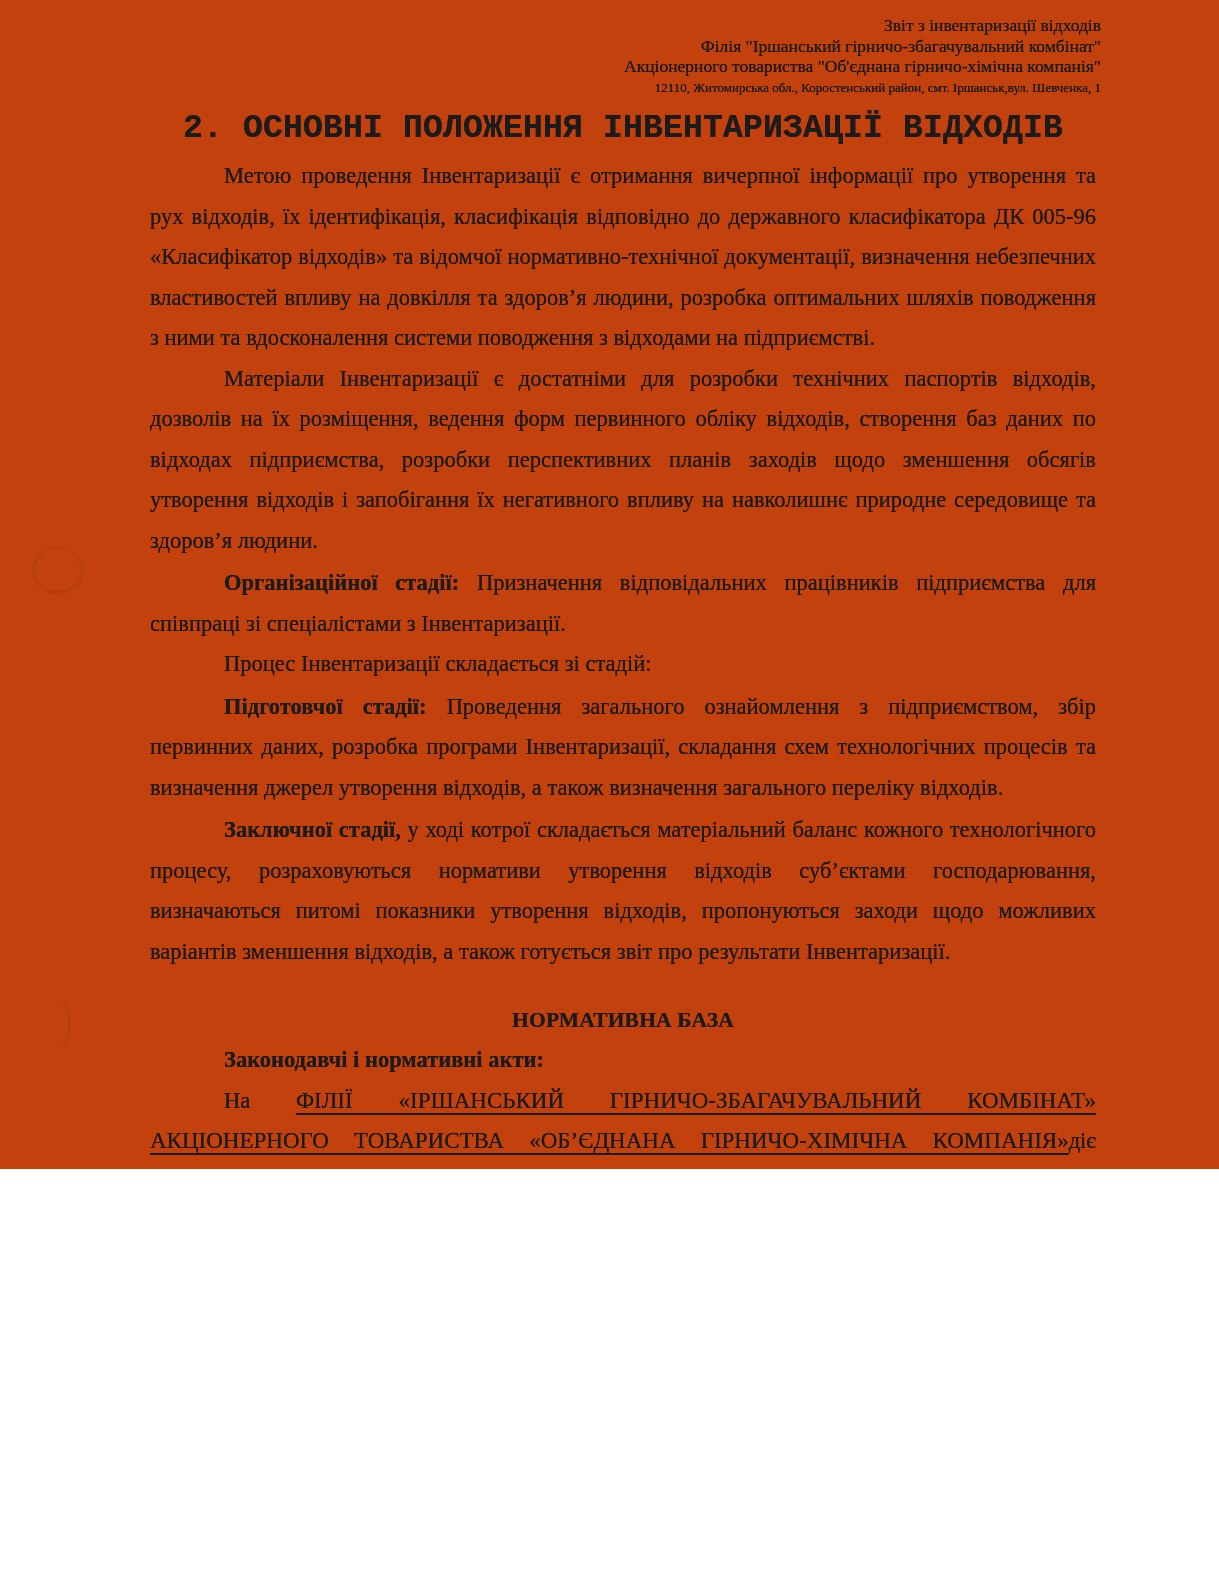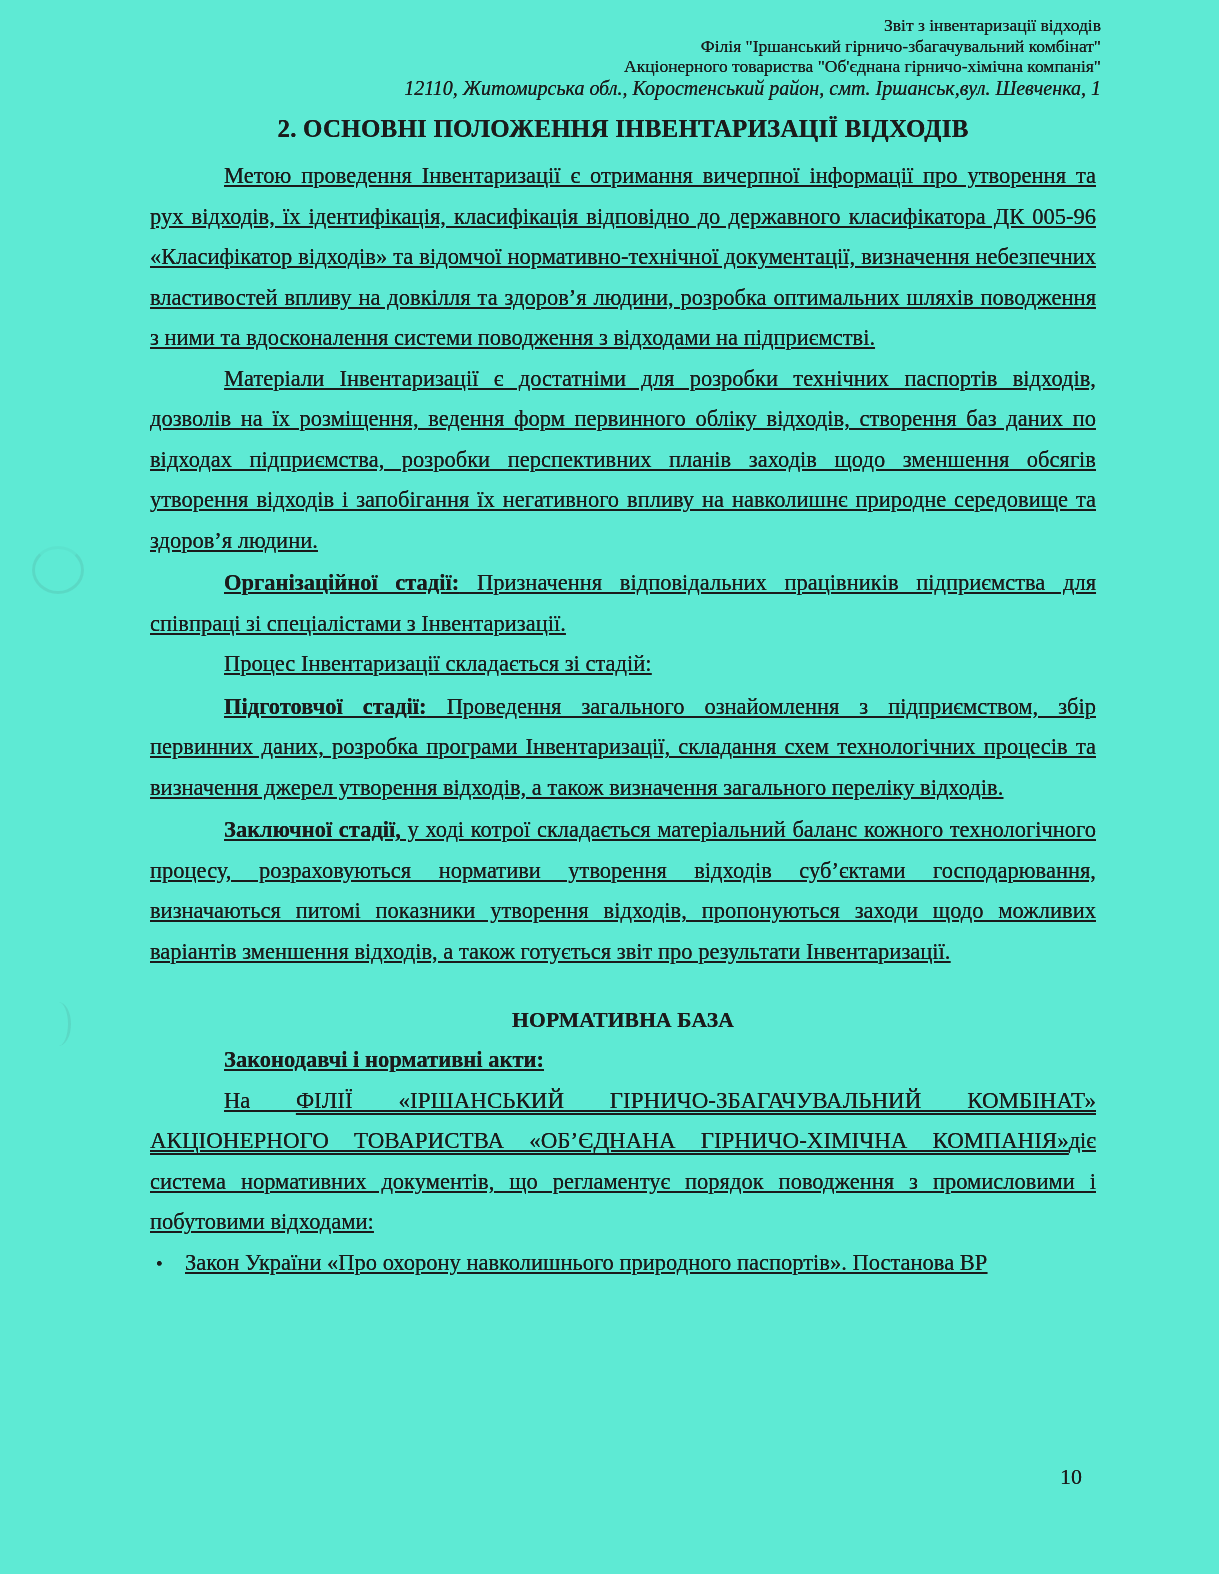--- a/index.html
+++ b/index.html
@@ -1,64 +1,63 @@
 <!DOCTYPE html>
 <html lang="uk"><head>
 <meta charset="utf-8">
 <style>
   html, body { margin: 0; padding: 0; background: #ffffff; }
   .page {
     position: relative;
     width: 1219px;
-    height: 1574px;
-    background: #5eead4;
+    height: 1169px;
+    background: #c2410c;
     overflow: hidden;
     font-family: "Liberation Serif", "DejaVu Serif", serif;
     color: #1b1b1b;
   }
 
   
   .doc-header {
     position: absolute;
     top: 15px;
     right: 118px;
     text-align: right;
     font-size: 17.5px;
     line-height: 20.5px;
     text-shadow: 0 0 0.6px currentColor;
     white-space: nowrap;
   }
   .doc-header .address {
-    font-style: italic;
-    font-size: 20px;
+    font-size: 13px;
     padding-top: 1px;
   }
 
   
   .content {
     position: absolute;
     left: 150px;
     top: 110px;
     width: 946px;
     text-shadow: 0 0 0.3px currentColor;
   }
   .title {
-    font-size: 25px;
+    font-size: 33px;
     font-weight: bold;
     text-align: center;
     margin: 0 0 8px 0;
     line-height: 38px;
     letter-spacing: 0.2px;
+    font-family: Liberation Mono, monospace;
   }
   .body {
     font-size: 22.5px;
     line-height: 40.5px;
     margin: 0;
     text-align: justify;
-    text-decoration: underline;
   }
   .indent { text-indent: 74px; }
   .stage { margin-top: 2px; }
   .lead { font-weight: bold; }
 
   .section-heading {
     font-size: 21.5px;
     font-weight: bold;
     text-align: center;
     margin: 28px 0 0 0;

